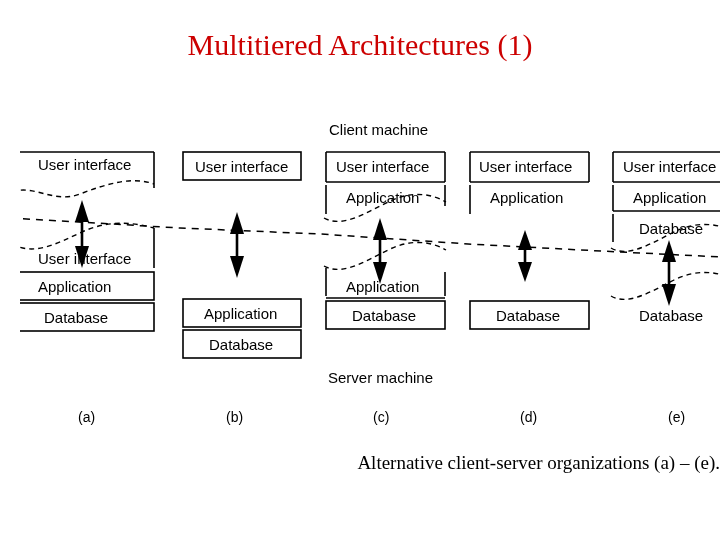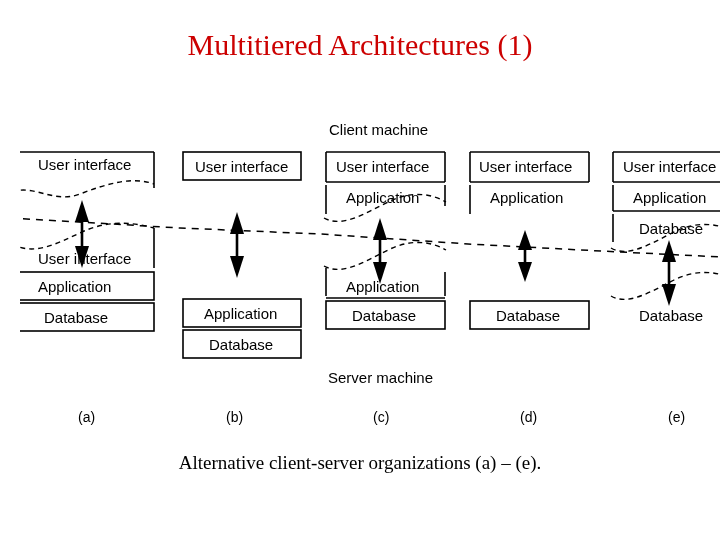--- a/index.html
+++ b/index.html
@@ -48,21 +48,21 @@
 
   #figure svg {
     display: block;
   }
 
   #caption {
     position: absolute;
     left: 0;
     top: 452px;
     width: 720px;
-    text-align: center;
+    text-align: right;
     font-family: "Liberation Serif", serif;
     font-size: 19px;
     color: #000000;
     white-space: nowrap;
   }
 
   .dg-text {
     font-family: "Liberation Sans", sans-serif;
     font-size: 15px;
     fill: #000000;

